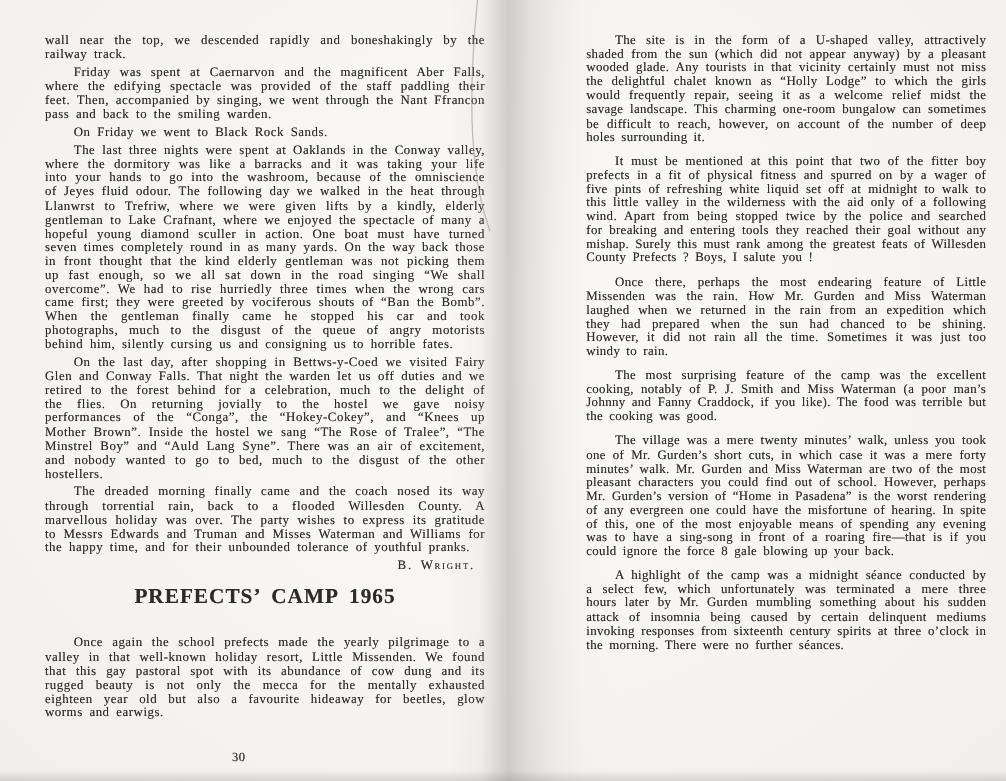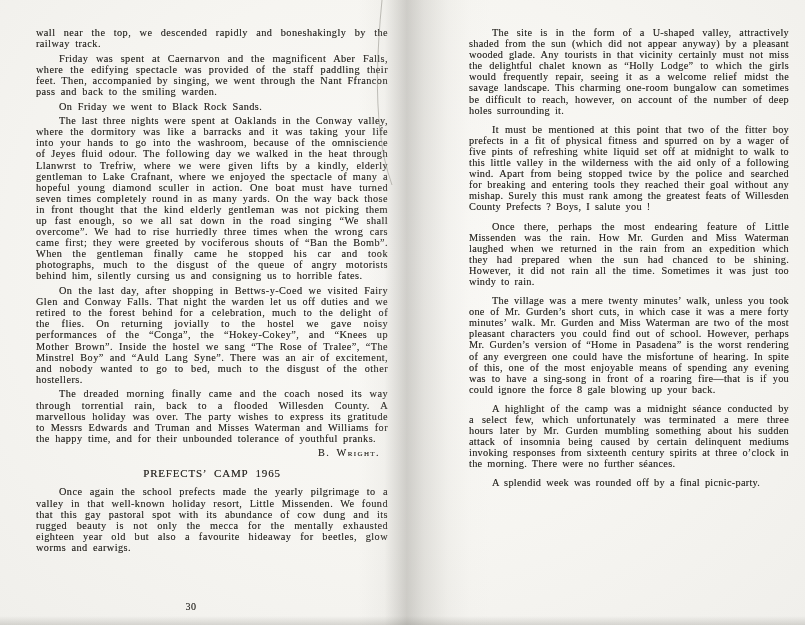--- a/index.html
+++ b/index.html
@@ -71,26 +71,26 @@
   }
   .page p.indent { text-indent: 23px; }
   .byline {
     text-align: right !important;
     padding-right: 8px;
     font-variant: small-caps;
     letter-spacing: 1.4px !important;
     margin: 2px 0 1px 0 !important;
   }
   .camp-heading {
-    font-size: 11px;
-    font-weight: normal;
+    font-size: 17px;
+    font-weight: bold;
     text-align: center;
     letter-spacing: 0.8px;
     word-spacing: 4px;
-    margin: 9px 0 7px 0;
+    margin: 9px 0 22px 0;
     text-shadow: 0 0 0.4px rgba(45,43,39,0.6);
   }
   .pagenum {
     position: absolute;
     bottom: 13px;
     left: 0; right: 0;
     text-align: center;
     font-size: 10px;
     letter-spacing: 0.5px;
     text-shadow: 0 0 0.4px rgba(45,43,39,0.5);
@@ -121,20 +121,20 @@
 
   <svg class="curl-svg" width="44" height="200" viewBox="0 0 44 200">
     <path d="M16,0 Q8,80 14,130 Q17,160 26,185" fill="none" stroke="rgba(135,133,125,0.5)" stroke-width="1"></path>
   </svg>
 
   <div class="page page-right">
     <div class="page-body">
       <p class="indent">The site is in the form of a U-shaped valley, attractively shaded from the sun (which did not appear anyway) by a pleasant wooded glade.  Any tourists in that vicinity certainly must not miss  the delightful chalet known as “Holly Lodge” to which the girls would frequently repair, seeing it as a welcome relief midst the savage landscape.  This charming one-room bungalow can sometimes be difficult to reach, however, on account of the number of deep holes surrounding it.</p>
       <p class="indent">It must be mentioned at this point that two of the fitter boy prefects in a fit of physical fitness and spurred on by a wager of five pints of refreshing white liquid set off at midnight to walk to this little valley in the wilderness with the aid only of a following wind.  Apart from being stopped twice by the police and searched for breaking and entering tools they reached their goal without any mishap.  Surely this must rank among the greatest feats of Willesden County Prefects ?  Boys, I salute you !</p>
       <p class="indent">Once there, perhaps the most endearing feature of Little Missenden was the rain.  How Mr. Gurden and Miss Waterman laughed when we returned in the rain from an expedition which they had prepared when the sun had chanced to be shining. However, it did not rain all the time.  Sometimes it was just too windy to rain.</p>
+      <p class="indent">The most surprising feature of the camp was the excellent cooking, notably of P. J. Smith and Miss Waterman (a poor man’s Johnny and Fanny Craddock, if you like).  The food was terrible but the cooking was good.</p>
       <p class="indent">The village was a mere twenty minutes’ walk, unless you took one of Mr. Gurden’s short cuts, in which case it was a mere forty minutes’ walk.  Mr. Gurden and Miss Waterman are two of the most pleasant characters you could find out of school. However, perhaps Mr. Gurden’s version of “Home in Pasadena” is the worst rendering of any evergreen one could have the misfortune of hearing.  In spite of this, one of the most enjoyable means of spending any evening was to have a sing-song in front of a roaring fire—that is if you could ignore the force 8 gale blowing up your back.</p>
       <p class="indent">A highlight of the camp was a midnight séance conducted by a select few, which unfortunately was terminated a mere three hours later by Mr. Gurden mumbling something about his sudden attack of insomnia being caused by certain delinquent mediums invoking responses from sixteenth century spirits at three o’clock in the morning.  There were no further séances.</p>
-      <p class="indent">A splendid week was rounded off by a final picnic-party.</p>
     </div>
   </div>
 
   <div class="bottom-shade"></div>
 </div>
 
 </body></html>

